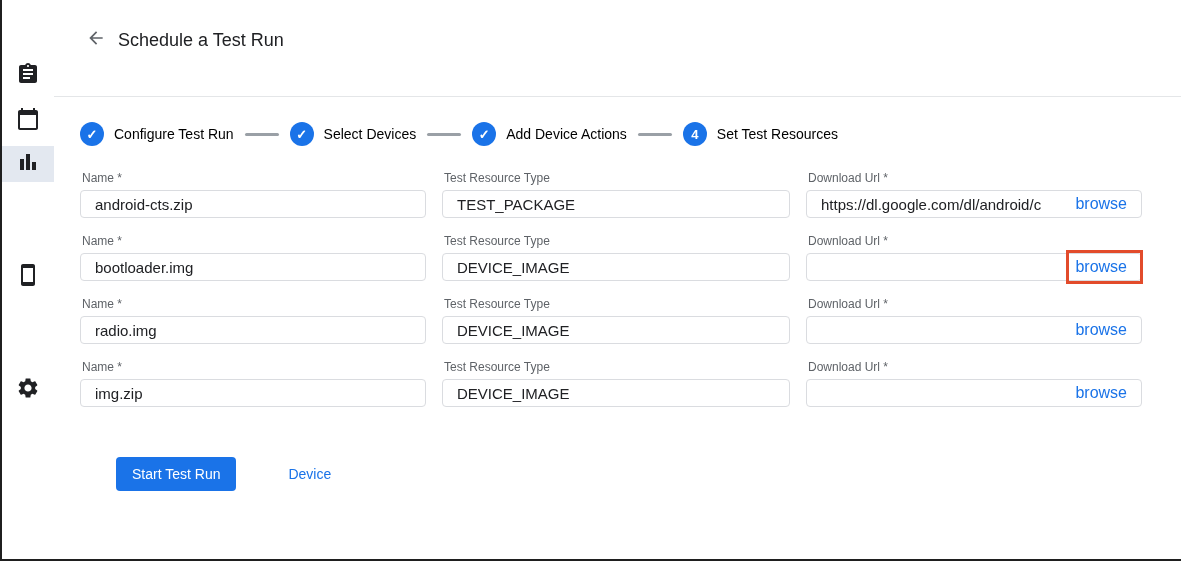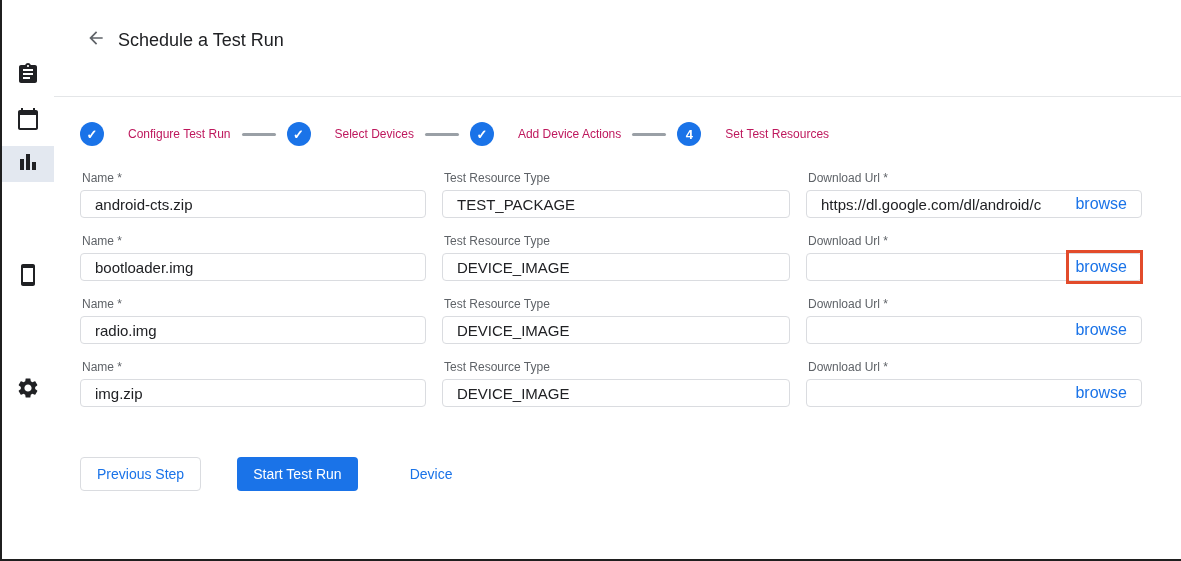--- a/index.html
+++ b/index.html
@@ -39,21 +39,21 @@
 
   
   .stepper { display: flex; align-items: center; padding: 25px 0 0 26px; }
   .step { display: flex; align-items: center; cursor: pointer; }
   .step-circle {
     width: 24px; height: 24px; border-radius: 50%;
     background: #1a73e8; color: #ffffff;
     display: flex; align-items: center; justify-content: center;
     font-size: 13px; font-weight: bold; flex: 0 0 auto;
   }
-  .step-label { margin-left: 24px; font-size: 12px; font-weight: 500; color: #be185d; white-space: nowrap; }
+  .step-label { margin-left: 10px; font-size: 14px; font-weight: 500; color: #000000; white-space: nowrap; }
   .step-connector { width: 34px; height: 3px; border-radius: 2px; background: #9aa0a6; margin: 0 11px; }
 
   
   .grid {
     display: grid;
     grid-template-columns: 346px 348px 336px;
     column-gap: 20px; row-gap: 15px;
     padding: 25px 0 0 26px;
     gap: 16px;
   }
@@ -238,19 +238,18 @@
         <div class="flabel">Download Url *</div>
         <div class="fbox url">
           <span class="fvalue url-text"></span>
           <span class="browse-link">browse</span>
         </div>
       </div>
 
     </section>
 
     <footer class="footer">
-      <button class="btn btn-outline">Previous Step</button>
       <button class="btn btn-primary">Start Test Run</button>
       <button class="btn btn-text">Device</button>
     </footer>
 
   </main>
 </div>
 
 </body></html>

